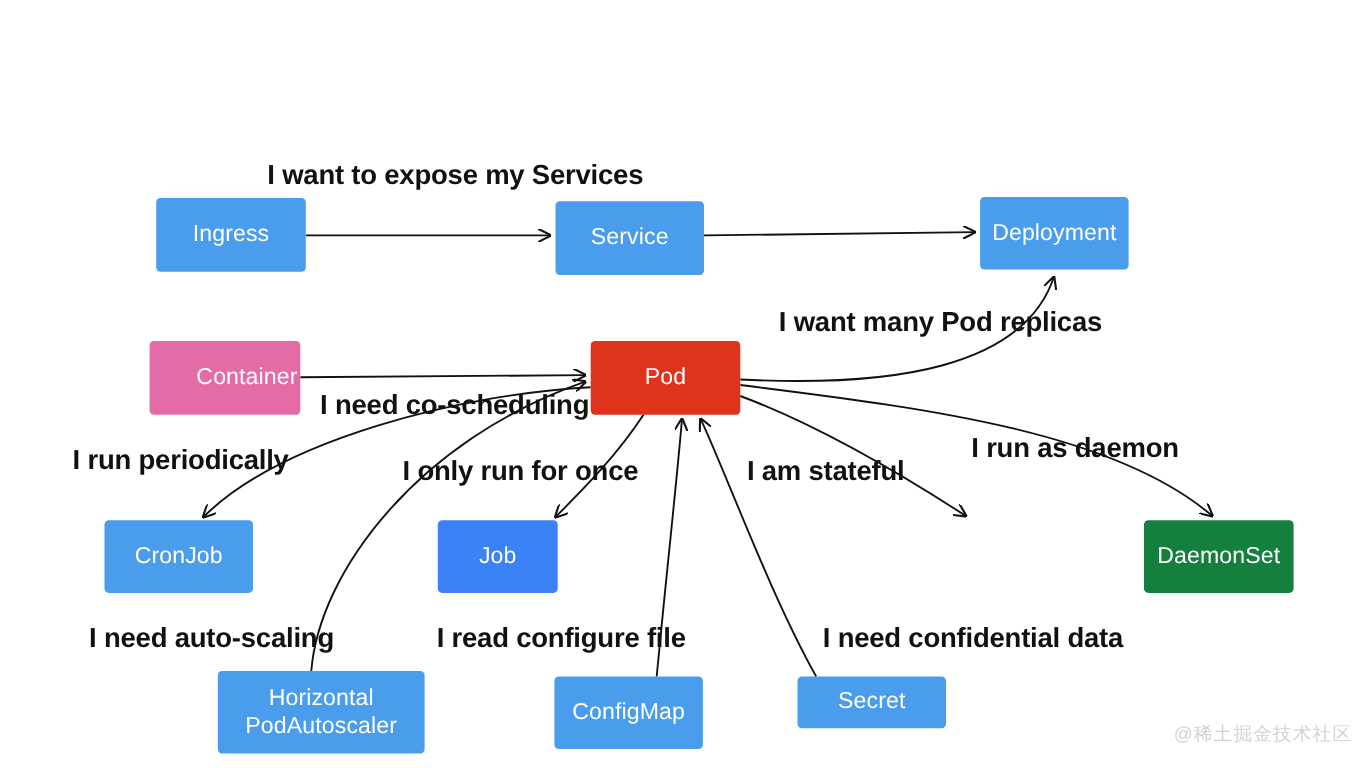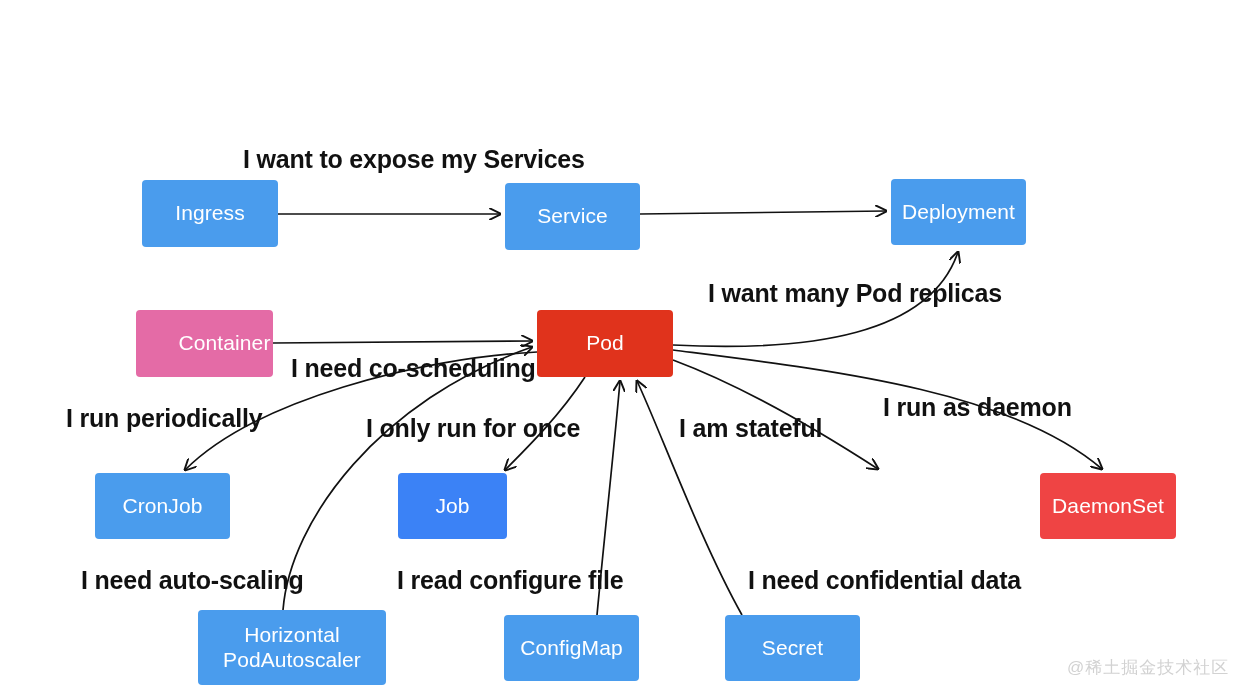--- a/index.html
+++ b/index.html
@@ -122,34 +122,34 @@
 
   <div class="node" style="left:95px; top:473px; width:135px; height:66px; background:#4a9ced;">
     <span>CronJob</span>
   </div>
 
   <div class="node" style="left:398px; top:473px; width:109px; height:66px; background:#3b82f6;">
     <span>Job</span>
   </div>
 
 
-  <div class="node" style="left:1040px; top:473px; width:136px; height:66px; background:#ef4444;">
+  <div class="node" style="left:1040px; top:473px; width:136px; height:66px; background:#15803d;">
     <span>DaemonSet</span>
   </div>
 
   <div class="node" style="left:198px; top:610px; width:188px; height:75px; background:#4a9ced;">
     <span>Horizontal
 PodAutoscaler</span>
   </div>
 
   <div class="node" style="left:504px; top:615px; width:135px; height:66px; background:#4a9ced;">
     <span>ConfigMap</span>
   </div>
 
-  <div class="node" style="left:725px; top:615px; width:135px; height:66px; background:#4a9ced;">
+  <div class="node" style="left:725px; top:615px; width:135px; height:47px; background:#4a9ced;">
     <span>Secret</span>
   </div>
 
   <div class="edge-label" style="left:243px; top:145px;">I want to expose my Services</div>
 
 
   <div class="edge-label" style="left:291px; top:316px;margin-top:38px;">I need co-scheduling</div>
 
   <div class="edge-label" style="left:708px; top:279px;">I want many Pod replicas</div>
 

